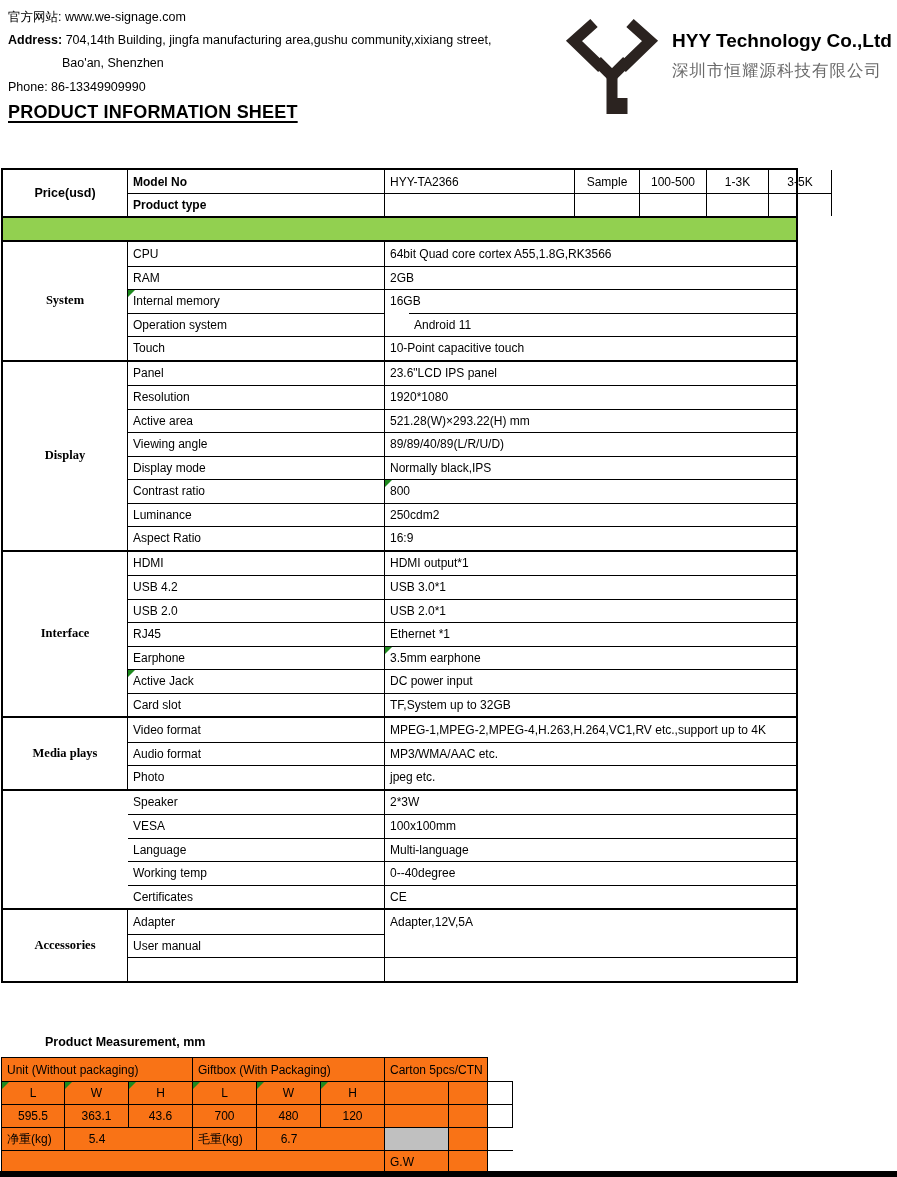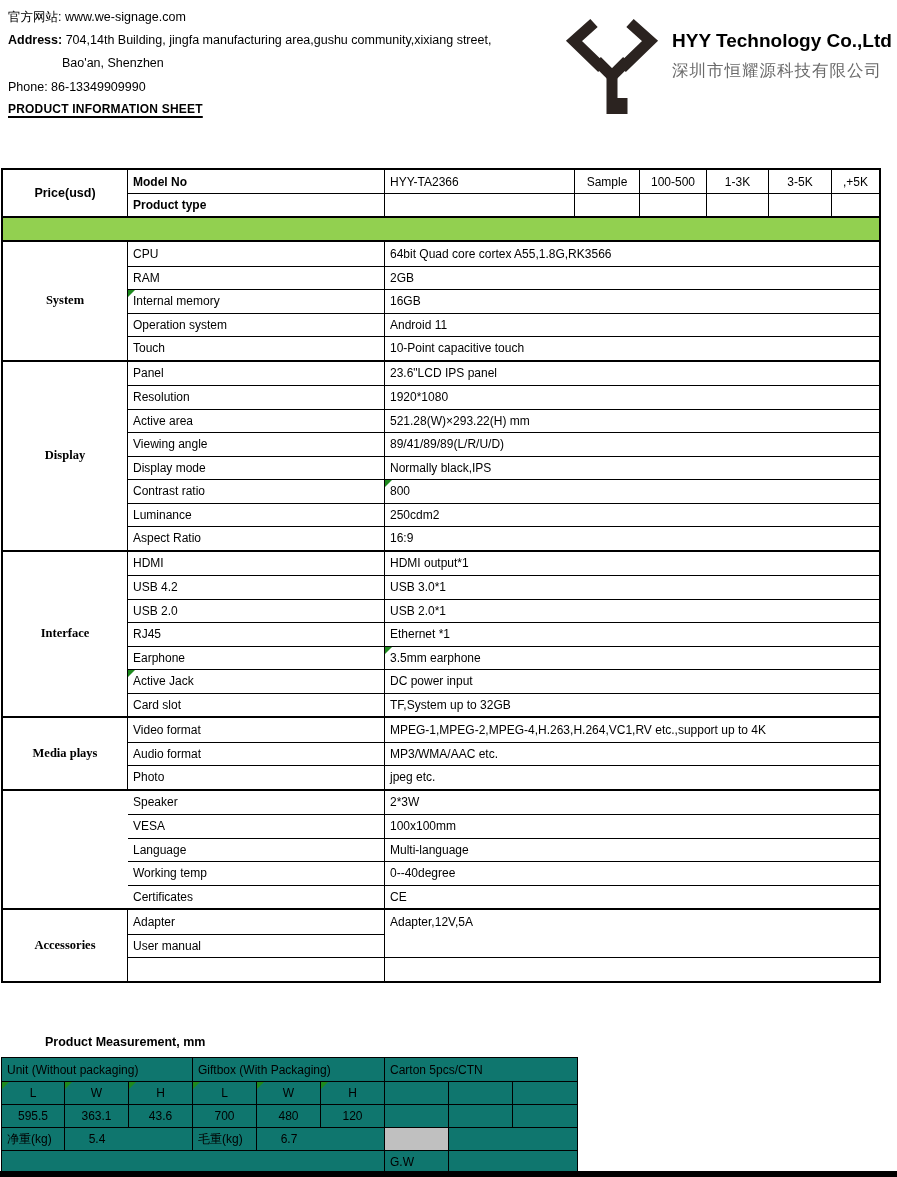--- a/index.html
+++ b/index.html
@@ -5,28 +5,28 @@
   html,body{margin:0;padding:0;}
   body{
     width:897px;height:1177px;position:relative;background:#fff;color:#000;
     font-family:"Liberation Sans", sans-serif;overflow:hidden;
   }
   .abs{position:absolute;}
   
   .hdr-line{font-size:12.5px;white-space:nowrap;}
   .bold{font-weight:bold;}
   .page-title{
-    font-size:12px;font-weight:bold;letter-spacing:.2px;
+    font-size:18px;font-weight:bold;letter-spacing:.2px;
     text-decoration:underline;text-decoration-thickness:2px;text-underline-offset:3px;
   }
   .company-en{font-size:19px;font-weight:bold;white-space:nowrap;}
   .company-cn{font-size:16.5px;color:#6a6a6a;letter-spacing:1px;white-space:nowrap;}
   
   .main-table{
-    left:1px;top:168px;width:880px;
+    left:1px;top:168px;width:797px;
     border:2px solid #000;box-sizing:border-box;background:#fff;
   }
   .hgrid{
     display:grid;
     grid-template-columns:125px 257px 190px 65px 67px 62px 63px 1fr;
     grid-template-rows:23px 23px;
     border-bottom:2px solid #000;
   }
   .cell{display:flex;align-items:center;font-size:12px;box-sizing:border-box;overflow:hidden;white-space:nowrap;}
   .padL{padding-left:5px;}
@@ -43,22 +43,22 @@
   }
   .cat{font-weight:bold;font-size:12.5px;justify-content:center;border-right:1px solid #000;font-family:Liberation Serif, serif;}
   .flag{position:relative;}
   .flag::before{
     content:"";position:absolute;top:0;left:0;width:0;height:0;
     border-top:7px solid var(--flag);border-right:7px solid transparent;
   }
   
   .meas-title{font-size:12.5px;font-weight:bold;padding-left:40px;}
   .mtable{
-    left:1px;top:1057px;width:577px;
-    border:1px solid #000;box-sizing:border-box;background:#0f766e;
+    left:1px;top:1057px;width:487px;
+    border:1px solid #000;box-sizing:border-box;background:#f97316;
     display:grid;
     grid-template-columns:63px 64px 64px 64px 64px 64px 64px 64px 1fr;
     grid-template-rows:repeat(5,23px);
   }
   .sp3{grid-column:span 3;}
   .sp2{grid-column:span 2;}
   .sp6{grid-column:span 6;}
   .graycell{background:var(--gray);}
   .pagebar{left:0;top:1171px;width:897px;height:6px;background:#000;}
   .logo-svg{display:block;}
@@ -114,34 +114,34 @@
   <div id="spec-body">
       <div class="section" style="grid-template-rows: repeat(5, 23.5px);">
         <div class="cell cat" style="grid-area: 1 / 1 / span 5;">System</div>
         <div class="cell padL bR" style="grid-area: 1 / 2;">CPU</div>
         <div class="cell padL" style="grid-area: 1 / 3;">64bit Quad core cortex A55,1.8G,RK3566</div>
         <div class="cell padL bR bT" style="grid-area: 2 / 2;">RAM</div>
         <div class="cell padL bT" style="grid-area: 2 / 3;">2GB</div>
         <div class="cell padL bR bT flag" style="grid-area: 3 / 2;">Internal memory</div>
         <div class="cell padL bT" style="grid-area: 3 / 3;">16GB</div>
         <div class="cell padL bR bT" style="grid-area: 4 / 2;">Operation system</div>
-        <div class="cell padL bT" style="grid-area: 4 / 3;">Android 11</div>
+        <div class="cell padL bT" style="grid-area: 4 / 3; margin-left: 24px;">Android 11</div>
         <div class="cell padL bR bT" style="grid-area: 5 / 2;">Touch</div>
         <div class="cell padL bT" style="grid-area: 5 / 3;">10-Point capacitive touch</div>
       </div>
       <div class="section" style="grid-template-rows: repeat(8, 23.5px);">
         <div class="cell cat" style="grid-area: 1 / 1 / span 8;">Display</div>
         <div class="cell padL bR" style="grid-area: 1 / 2;">Panel</div>
         <div class="cell padL" style="grid-area: 1 / 3;">23.6"LCD IPS panel</div>
         <div class="cell padL bR bT" style="grid-area: 2 / 2;">Resolution</div>
         <div class="cell padL bT" style="grid-area: 2 / 3;">1920*1080</div>
         <div class="cell padL bR bT" style="grid-area: 3 / 2;">Active area</div>
         <div class="cell padL bT" style="grid-area: 3 / 3;">521.28(W)×293.22(H) mm</div>
         <div class="cell padL bR bT" style="grid-area: 4 / 2;">Viewing angle</div>
-        <div class="cell padL bT" style="grid-area: 4 / 3;">89/41/89/89(L/R/U/D)</div>
+        <div class="cell padL bT" style="grid-area: 4 / 3;">89/89/40/89(L/R/U/D)</div>
         <div class="cell padL bR bT" style="grid-area: 5 / 2;">Display mode</div>
         <div class="cell padL bT" style="grid-area: 5 / 3;">Normally black,IPS</div>
         <div class="cell padL bR bT" style="grid-area: 6 / 2;">Contrast ratio</div>
         <div class="cell padL bT flag" style="grid-area: 6 / 3;">800</div>
         <div class="cell padL bR bT" style="grid-area: 7 / 2;">Luminance</div>
         <div class="cell padL bT" style="grid-area: 7 / 3;">250cdm2</div>
         <div class="cell padL bR bT" style="grid-area: 8 / 2;">Aspect Ratio</div>
         <div class="cell padL bT" style="grid-area: 8 / 3;">16:9</div>
       </div>
       <div class="section" style="grid-template-rows: repeat(7, 23.5px);">

